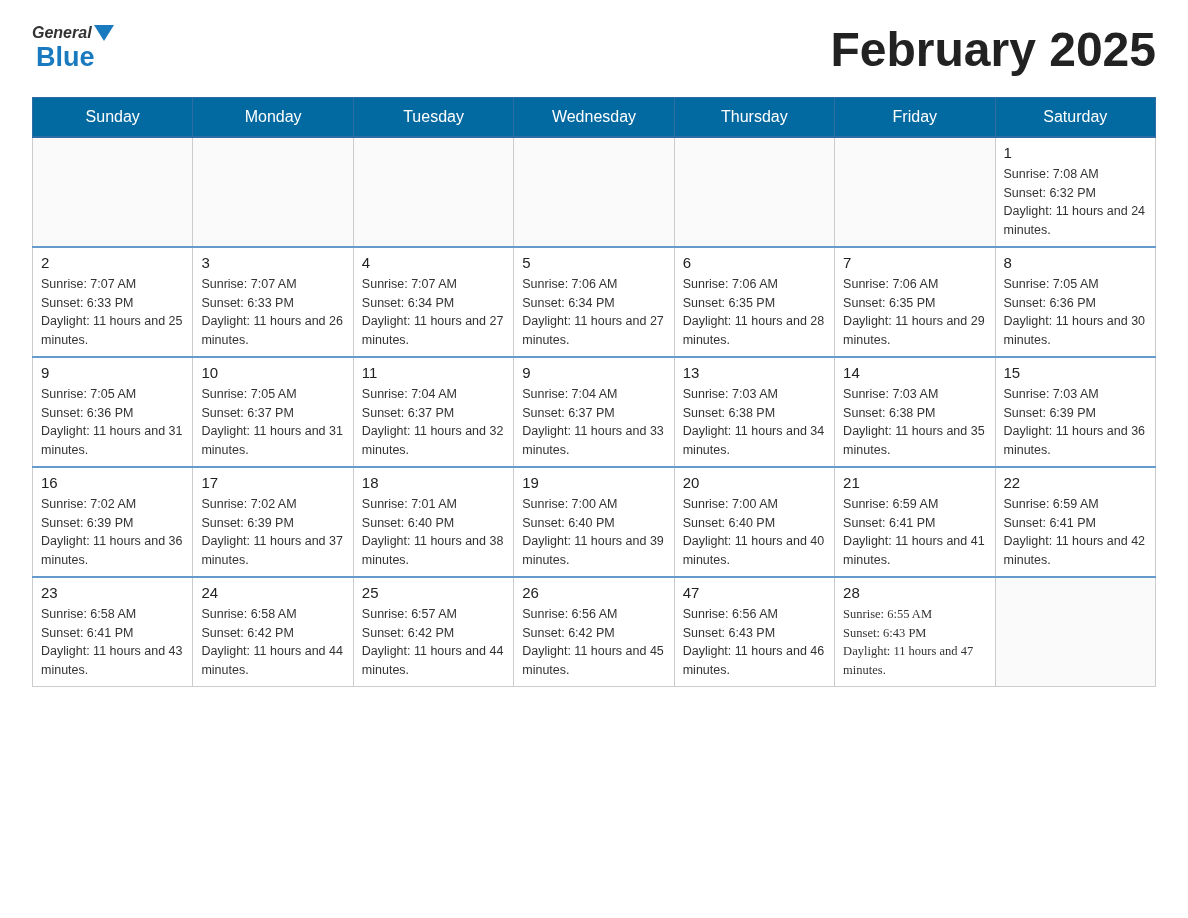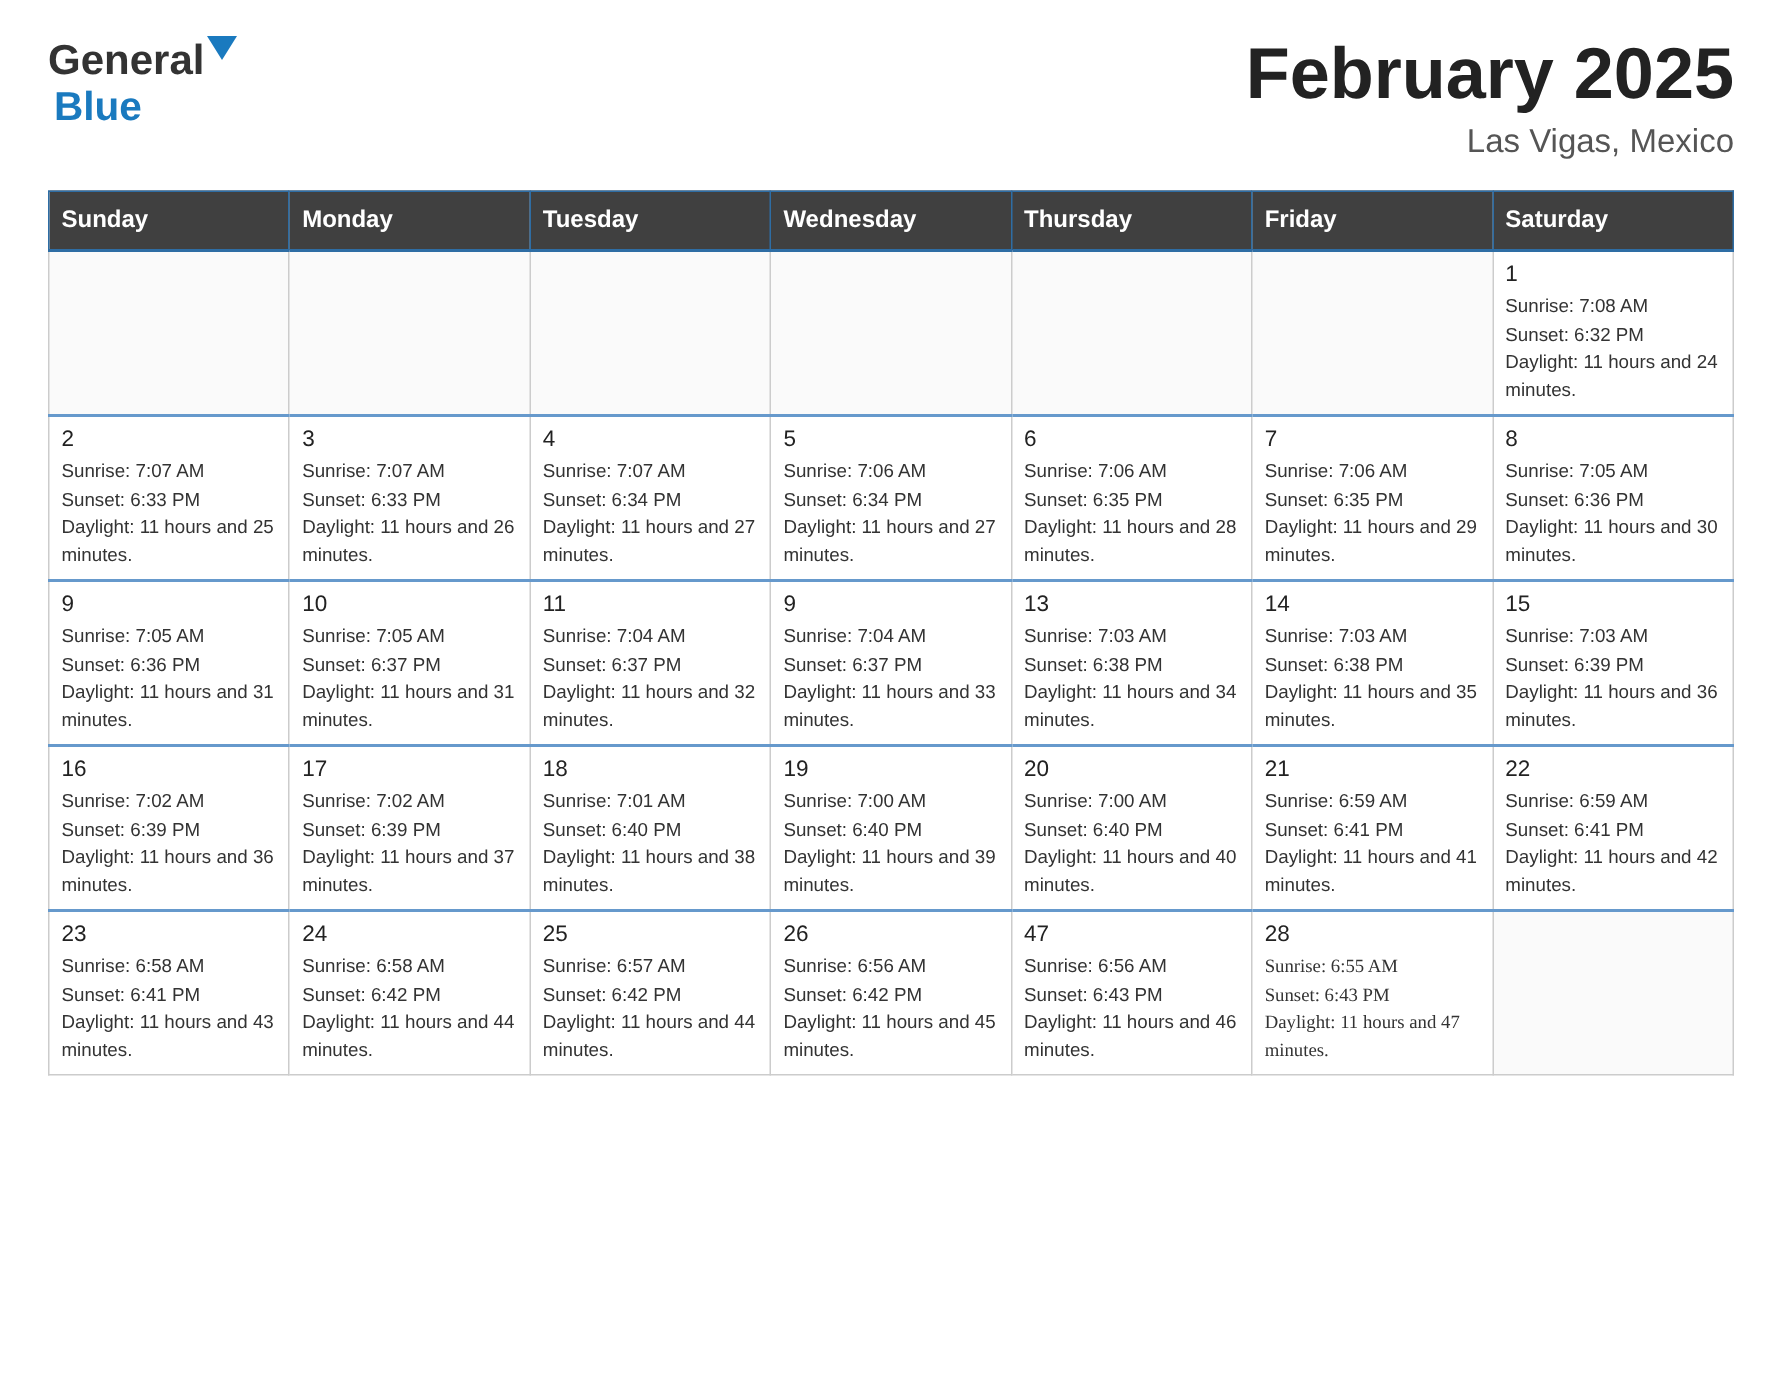--- a/index.html
+++ b/index.html
@@ -16,24 +16,25 @@
       align-items: flex-start;
       margin-bottom: 20px;
     }
     .logo-area {
       display: flex;
       flex-direction: column;
       align-items: flex-start;
     }
     .logo-text {
       display: flex;
-      align-items: flex-start;
-      font-size: 28px;
+      align-items: center;
+      font-size: 16px;
       font-weight: bold;
       color: #333;
+      font-style: italic;
     }
     .logo-general { color: #333; }
     .logo-blue { color: #1a7abf; }
     .logo-triangle {
       width: 0; height: 0;
       border-left: 10px solid transparent;
       border-right: 10px solid transparent;
       border-top: 16px solid #1a7abf;
       margin-left: 2px;
       display: inline-block;
@@ -50,26 +51,26 @@
     .calendar-subtitle {
       font-size: 22px;
       color: #555;
       margin-top: 4px;
     }
     .calendar-table {
       width: 100%;
       border-collapse: collapse;
     }
     .calendar-table th {
-      background-color: #404040;
+      background-color: #0369a1;
       color: #fff;
       font-size: 16px;
-      font-weight: bold;
+      font-weight: normal;
       padding: 10px 8px;
-      text-align: left;
+      text-align: center;
       border: 1px solid #2e6da4;
     }
     .calendar-table td {
       border: 1px solid #ccc;
       vertical-align: top;
       padding: 6px 8px;
       width: calc(100% / 7);
       font-size: 13px;
       color: #333;
       min-height: 100px;
@@ -102,21 +103,20 @@
     <div class="logo-text">
       <span class="logo-general">General</span>
       <span class="logo-triangle"></span>
     </div>
     <div style="margin-left:4px;">
       <span class="logo-blue" style="font-size:27px;font-weight:bold;">Blue</span>
     </div>
   </div>
   <div class="title-area">
     <div class="calendar-title">February 2025</div>
-    <div class="calendar-subtitle">Las Vigas, Mexico</div>
   </div>
 </div>
 
 <table class="calendar-table">
   <thead>
     <tr>
     <th>Sunday</th>
         <th>Monday</th>
         <th>Tuesday</th>
         <th>Wednesday</th>

